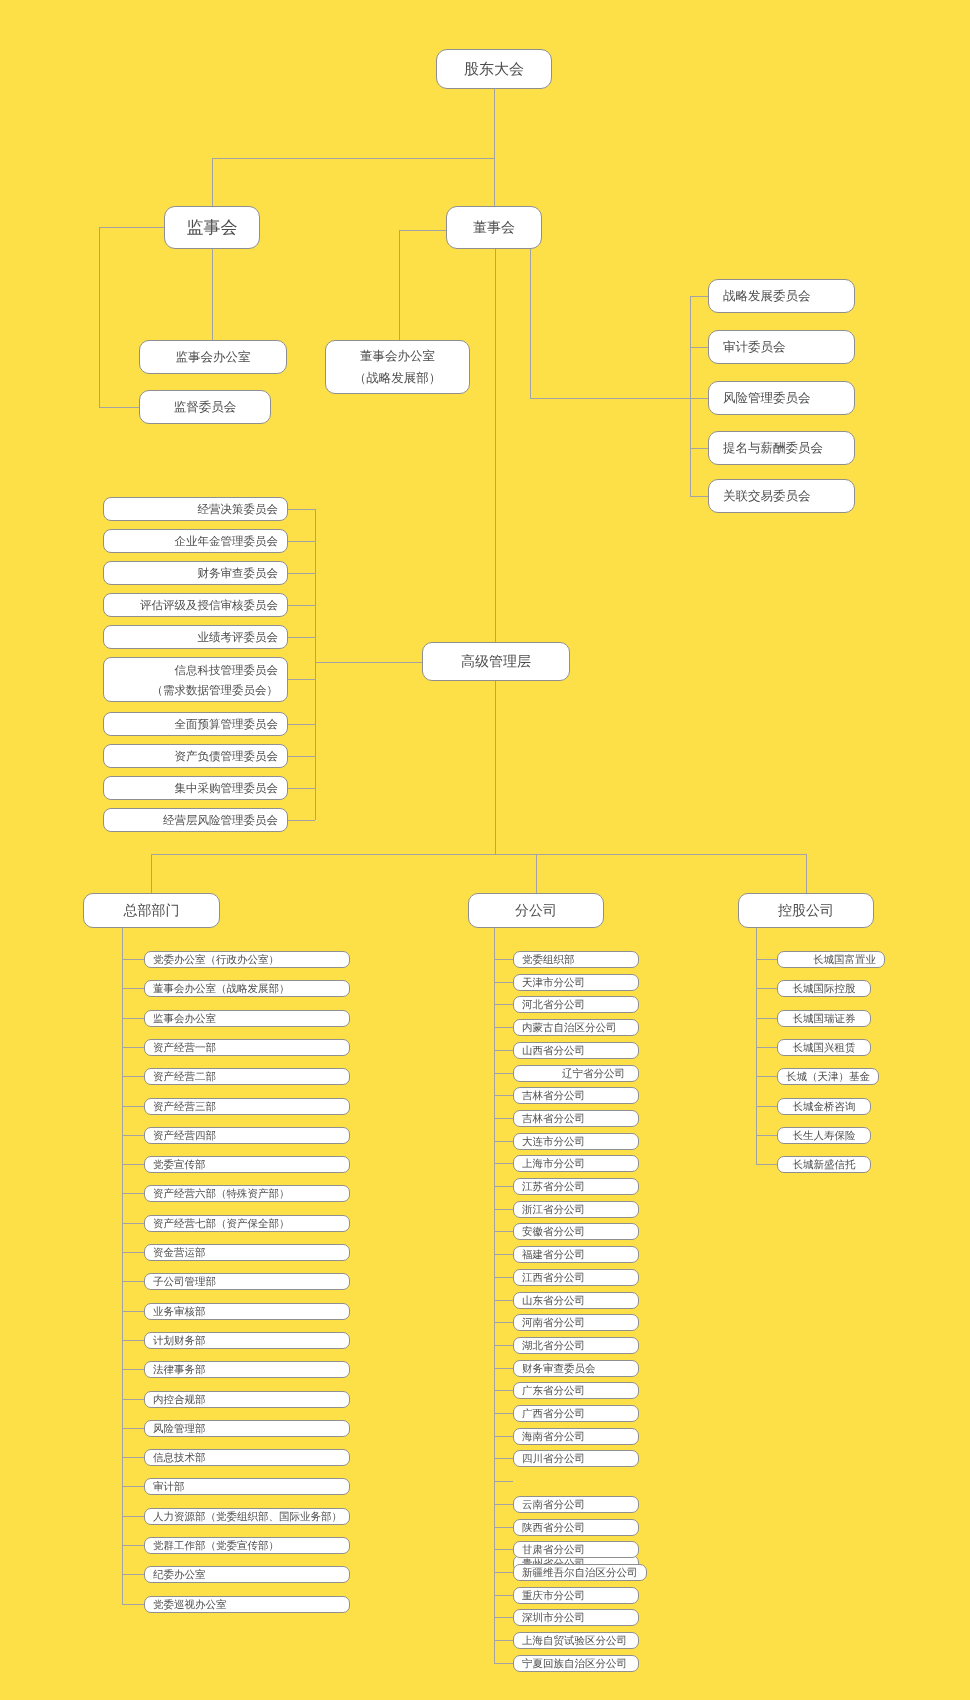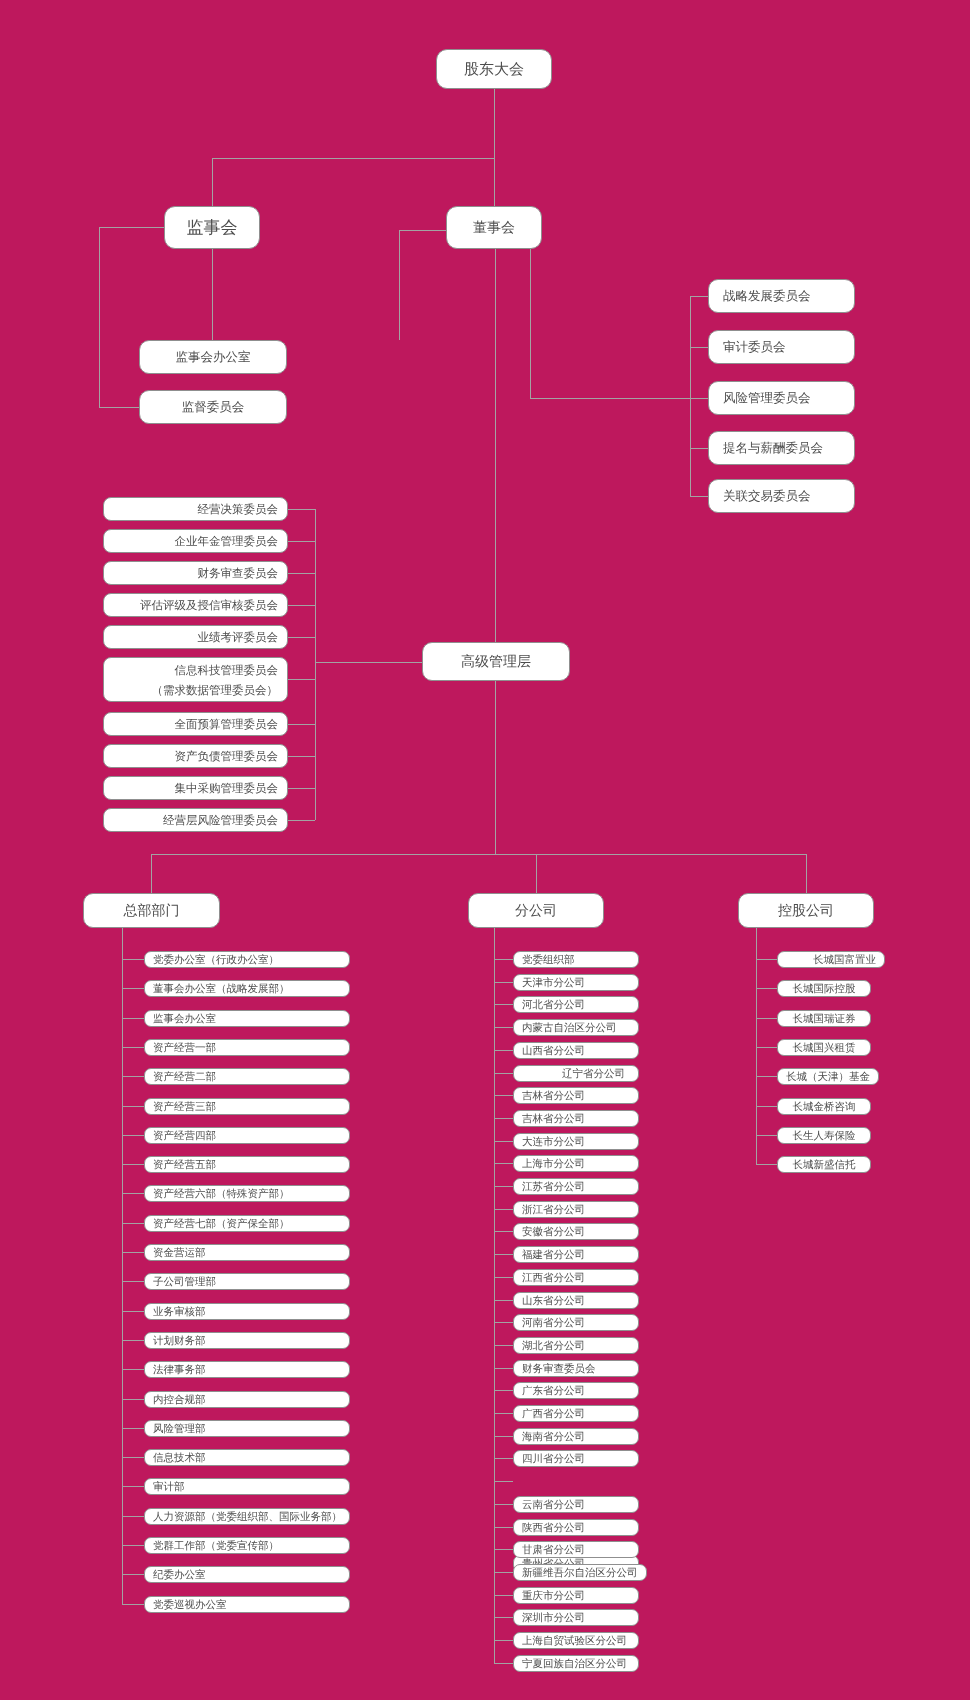--- a/index.html
+++ b/index.html
@@ -1,32 +1,32 @@
 <!DOCTYPE html>
 <html><head>
 <meta charset="utf-8">
 <style>
   html,body{margin:0;padding:0;background:#fff;}
   #stage{
-    position:relative;width:970px;height:1700px;background:#be185d;overflow:hidden;
+    position:relative;width:970px;height:1700px;background:#fde047;overflow:hidden;
     font-family:"DejaVu Sans","Liberation Sans",sans-serif;color:#4d4d4d;
   }
   .node{
     position:absolute;z-index:2;background:#fff;border:1px solid #8f8f8f;
     box-sizing:border-box;text-align:center;white-space:nowrap;
   }
   .hl,.vl{position:absolute;z-index:1;background:#a3a3a3;}
   .hl{height:1px;}
   .vl{width:1px;}
   
   .pos-shareholders{left:436px;top:49px;width:116px;height:40px;line-height:38px;font-size:15px;border-radius:11px;}
   .pos-supervisory{left:164px;top:206px;width:96px;height:43px;line-height:41px;font-size:17px;border-radius:11px;}
   .pos-board{left:446px;top:206px;width:96px;height:43px;line-height:41px;font-size:14px;border-radius:11px;}
   .pos-sup-office{left:139px;top:340px;width:148px;height:34px;line-height:32px;font-size:12.5px;border-radius:10px;}
-  .pos-sup-comm{left:139px;top:390px;width:148px;height:34px;line-height:32px;font-size:12.5px;border-radius:10px;}
+  .pos-sup-comm{left:139px;top:390px;width:132px;height:34px;line-height:32px;font-size:12.5px;border-radius:10px;}
   .pos-board-office{left:325px;top:340px;width:145px;height:54px;font-size:12.5px;border-radius:10px;padding-top:4px;}
   .pos-board-office span{display:block;line-height:22px;}
   .pos-senior{left:422px;top:642px;width:148px;height:39px;line-height:37px;font-size:14px;border-radius:10px;}
   
   .b-comm{left:708px;width:147px;height:34px;line-height:32px;font-size:12.5px;border-radius:10px;text-align:left;padding-left:14px;}
   
   .m-comm{left:103px;width:185px;height:24px;line-height:22px;font-size:11.5px;border-radius:8px;text-align:right;padding-right:9px;}
   .m-comm.two{height:45px;line-height:normal;padding-top:2px;}
   .m-comm.two span{display:block;line-height:20px;}
   
@@ -39,20 +39,24 @@
 </style>
 </head>
 <body>
 
 <div id="stage">
   <div class="node pos-shareholders">股东大会</div>
   <div class="node pos-supervisory">监事会</div>
   <div class="node pos-board">董事会</div>
   <div class="node pos-sup-office">监事会办公室</div>
   <div class="node pos-sup-comm">监督委员会</div>
+  <div class="node pos-board-office">
+    <span>董事会办公室</span>
+    <span>（战略发展部）</span>
+  </div>
   <div class="node pos-senior">高级管理层</div>
 <div class="node b-comm" style="top: 279px;">战略发展委员会</div>
     <div class="node b-comm" style="top: 330px;">审计委员会</div>
     <div class="node b-comm" style="top: 381px;">风险管理委员会</div>
     <div class="node b-comm" style="top: 431px;">提名与薪酬委员会</div>
     <div class="node b-comm" style="top: 479px;">关联交易委员会</div>
     <div class="node m-comm" style="top: 497px;">经营决策委员会</div>
     <div class="node m-comm" style="top: 529px;">企业年金管理委员会</div>
     <div class="node m-comm" style="top: 561px;">财务审查委员会</div>
     <div class="node m-comm" style="top: 593px;">评估评级及授信审核委员会</div>
@@ -76,21 +80,21 @@
     <div class="node g-item gi-left" style="left: 144px; top: 1010px;">监事会办公室</div>
     <div class="hl" style="left: 122px; width: 22px; top: 1047px;"></div>
     <div class="node g-item gi-left" style="left: 144px; top: 1039px;">资产经营一部</div>
     <div class="hl" style="left: 122px; width: 22px; top: 1076px;"></div>
     <div class="node g-item gi-left" style="left: 144px; top: 1068px;">资产经营二部</div>
     <div class="hl" style="left: 122px; width: 22px; top: 1106px;"></div>
     <div class="node g-item gi-left" style="left: 144px; top: 1098px;">资产经营三部</div>
     <div class="hl" style="left: 122px; width: 22px; top: 1135px;"></div>
     <div class="node g-item gi-left" style="left: 144px; top: 1127px;">资产经营四部</div>
     <div class="hl" style="left: 122px; width: 22px; top: 1164px;"></div>
-    <div class="node g-item gi-left" style="left: 144px; top: 1156px;">资产经营五部</div>
+    <div class="node g-item gi-left" style="left: 144px; top: 1156px;">党委宣传部</div>
     <div class="hl" style="left: 122px; width: 22px; top: 1193px;"></div>
     <div class="node g-item gi-left" style="left: 144px; top: 1185px;">资产经营六部（特殊资产部）</div>
     <div class="hl" style="left: 122px; width: 22px; top: 1223px;"></div>
     <div class="node g-item gi-left" style="left: 144px; top: 1215px;">资产经营七部（资产保全部）</div>
     <div class="hl" style="left: 122px; width: 22px; top: 1252px;"></div>
     <div class="node g-item gi-left" style="left: 144px; top: 1244px;">资金营运部</div>
     <div class="hl" style="left: 122px; width: 22px; top: 1281px;"></div>
     <div class="node g-item gi-left" style="left: 144px; top: 1273px;">子公司管理部</div>
     <div class="hl" style="left: 122px; width: 22px; top: 1311px;"></div>
     <div class="node g-item gi-left" style="left: 144px; top: 1303px;">业务审核部</div>

